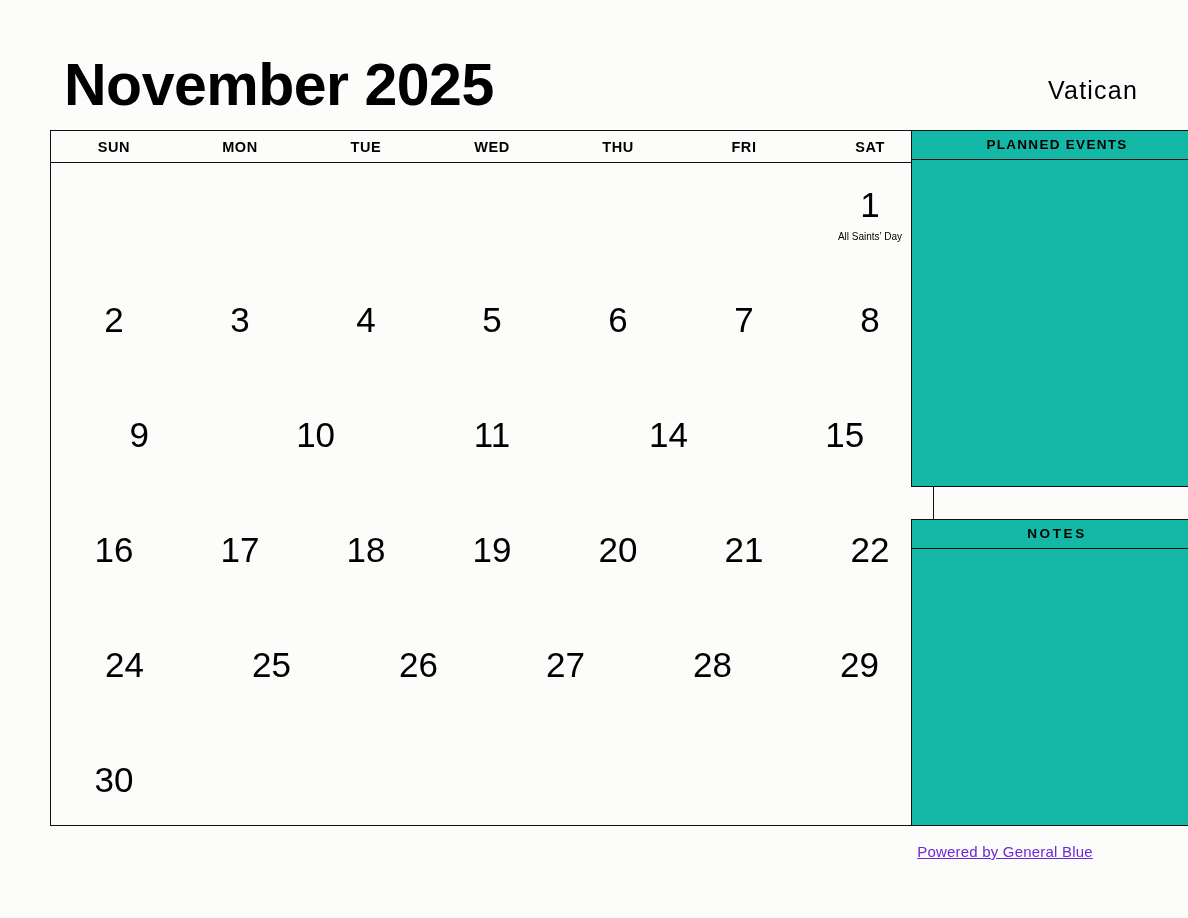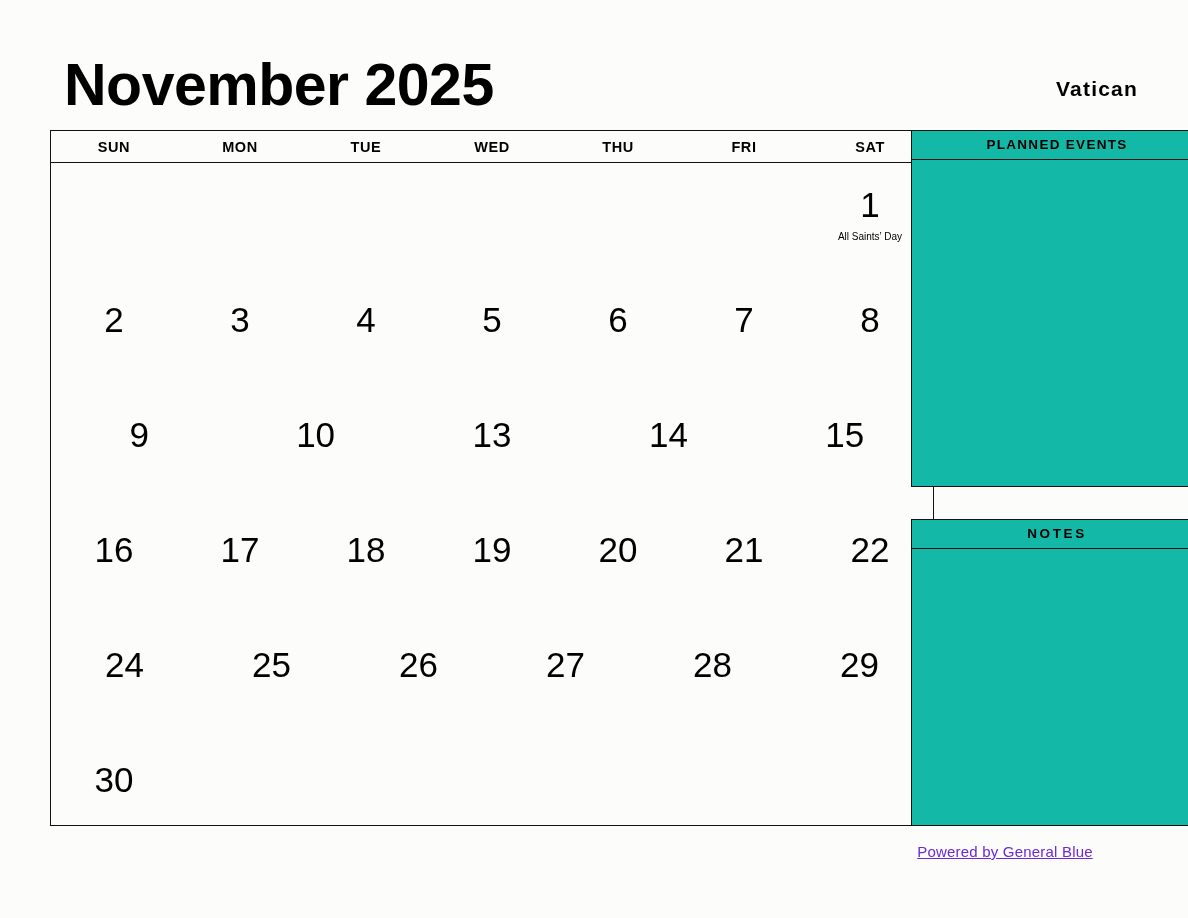--- a/index.html
+++ b/index.html
@@ -32,22 +32,22 @@
     font-size: 59px;
     font-weight: bold;
     letter-spacing: -0.5px;
     line-height: 1;
     white-space: nowrap;
   }
   #country-label {
     position: absolute;
     right: 50px;
     top: 78px;
-    font-size: 21px;
-    font-weight: bold;
+    font-size: 25px;
+    font-weight: normal;
     letter-spacing: 1.2px;
     line-height: 1;
     white-space: nowrap;
   }
 
   
   #calendar-grid {
     position: absolute;
     left: 50px;
     top: 130px;
@@ -223,21 +223,21 @@
         </div>
       </div>
       <div class="week-row">
         <div class="day-cell">
           <span class="day-number">9</span>
         </div>
         <div class="day-cell">
           <span class="day-number">10</span>
         </div>
         <div class="day-cell">
-          <span class="day-number">13</span>
+          <span class="day-number">11</span>
         </div>
         <div class="day-cell">
           <span class="day-number">14</span>
         </div>
         <div class="day-cell">
           <span class="day-number">15</span>
         </div>
       </div>
       <div class="week-row">
         <div class="day-cell">

